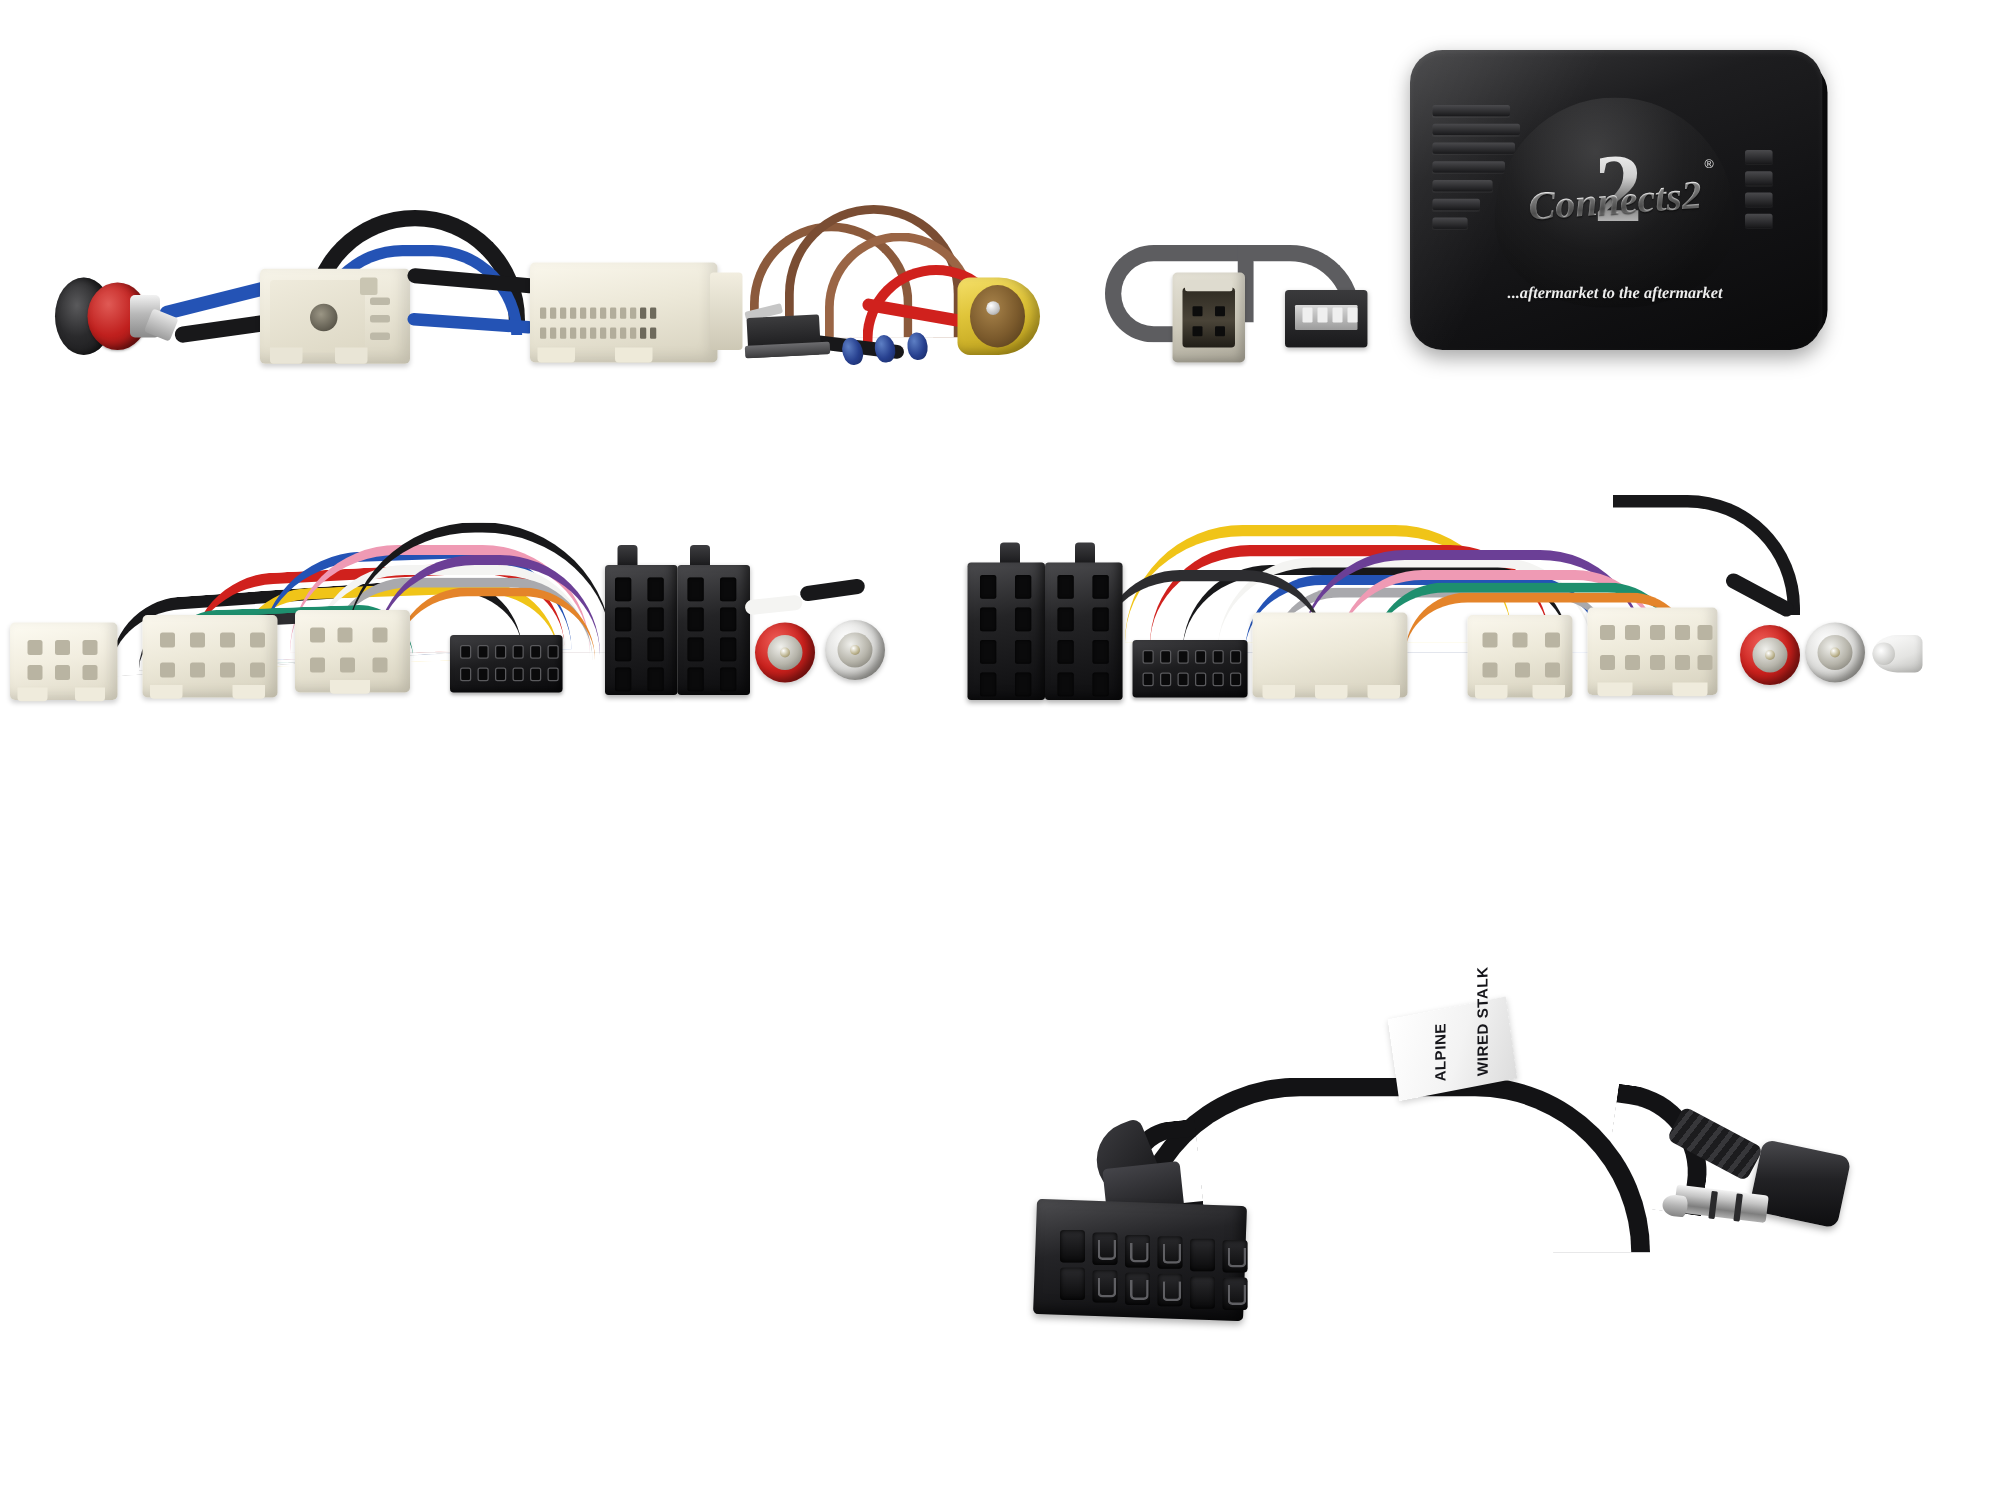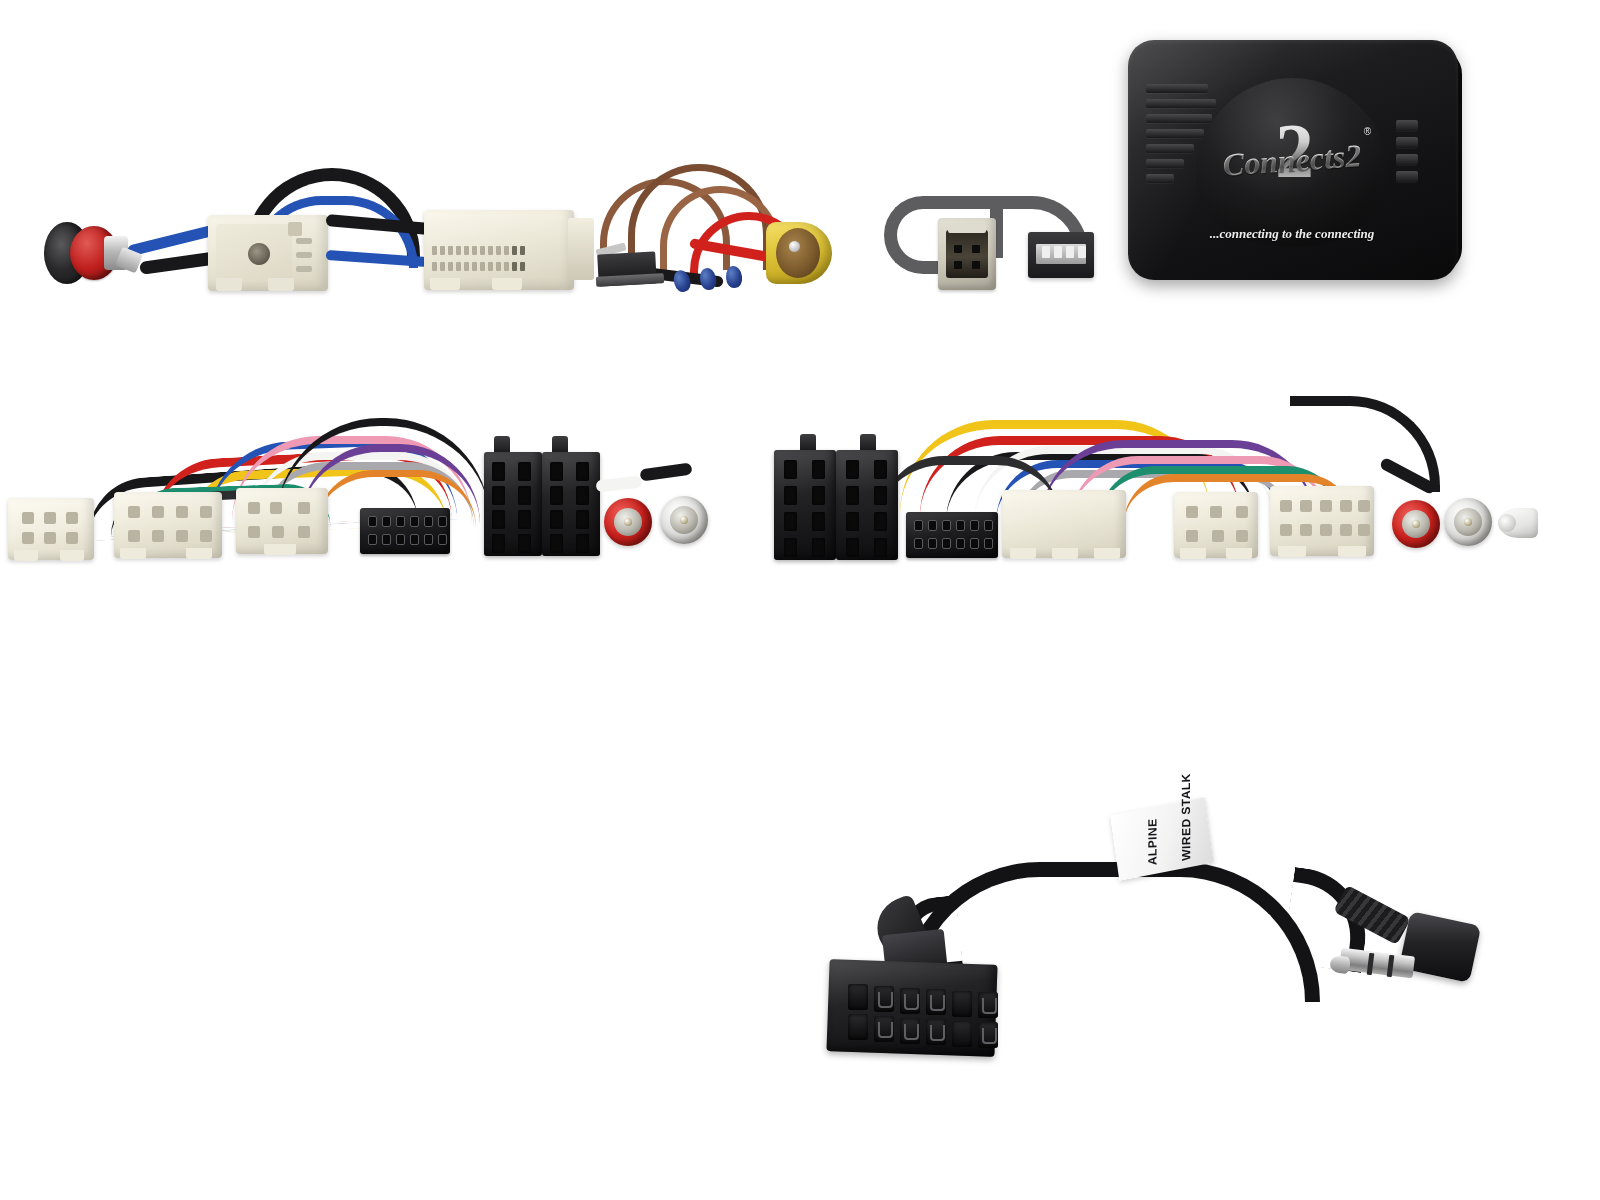--- a/index.html
+++ b/index.html
@@ -482,21 +482,21 @@
       <div class="vent" style="width:22px;height:11px;"></div>
       <div class="vent" style="width:22px;height:11px;"></div>
       <div class="vent" style="width:22px;height:11px;"></div>
     </div>
     <div class="abs module-gloss"></div>
     <div class="abs logo-wrap">
       <div class="logo-stack">
         <div class="logo-two">2</div>
         <div class="logo-word">Connects2</div>
         <div class="logo-reg">®</div>
-        <div class="logo-tag">...connecting to the connecting</div>
+        <div class="logo-tag">...aftermarket to the aftermarket</div>
       </div>
     </div>
   </div>
 
   <div>
 
     <div class="abs" style="left:86px;top:470px;width:330px;height:60px;border-top:10px solid #18181a;border-radius:150px 150px 0 0;transform:rotate(-4deg);"></div>
     <div class="abs" style="left:150px;top:454px;width:300px;height:70px;border-top:9px solid #d0211d;border-radius:150px 150px 0 0;transform:rotate(-3deg);"></div>
     <div class="abs" style="left:186px;top:468px;width:260px;height:62px;border-top:9px solid #f0c418;border-radius:140px 140px 0 0;transform:rotate(-2deg);"></div>
     <div class="abs" style="left:206px;top:440px;width:250px;height:84px;border-top:8px solid #2453b5;border-radius:140px 140px 0 0;transform:rotate(-2deg);"></div>

